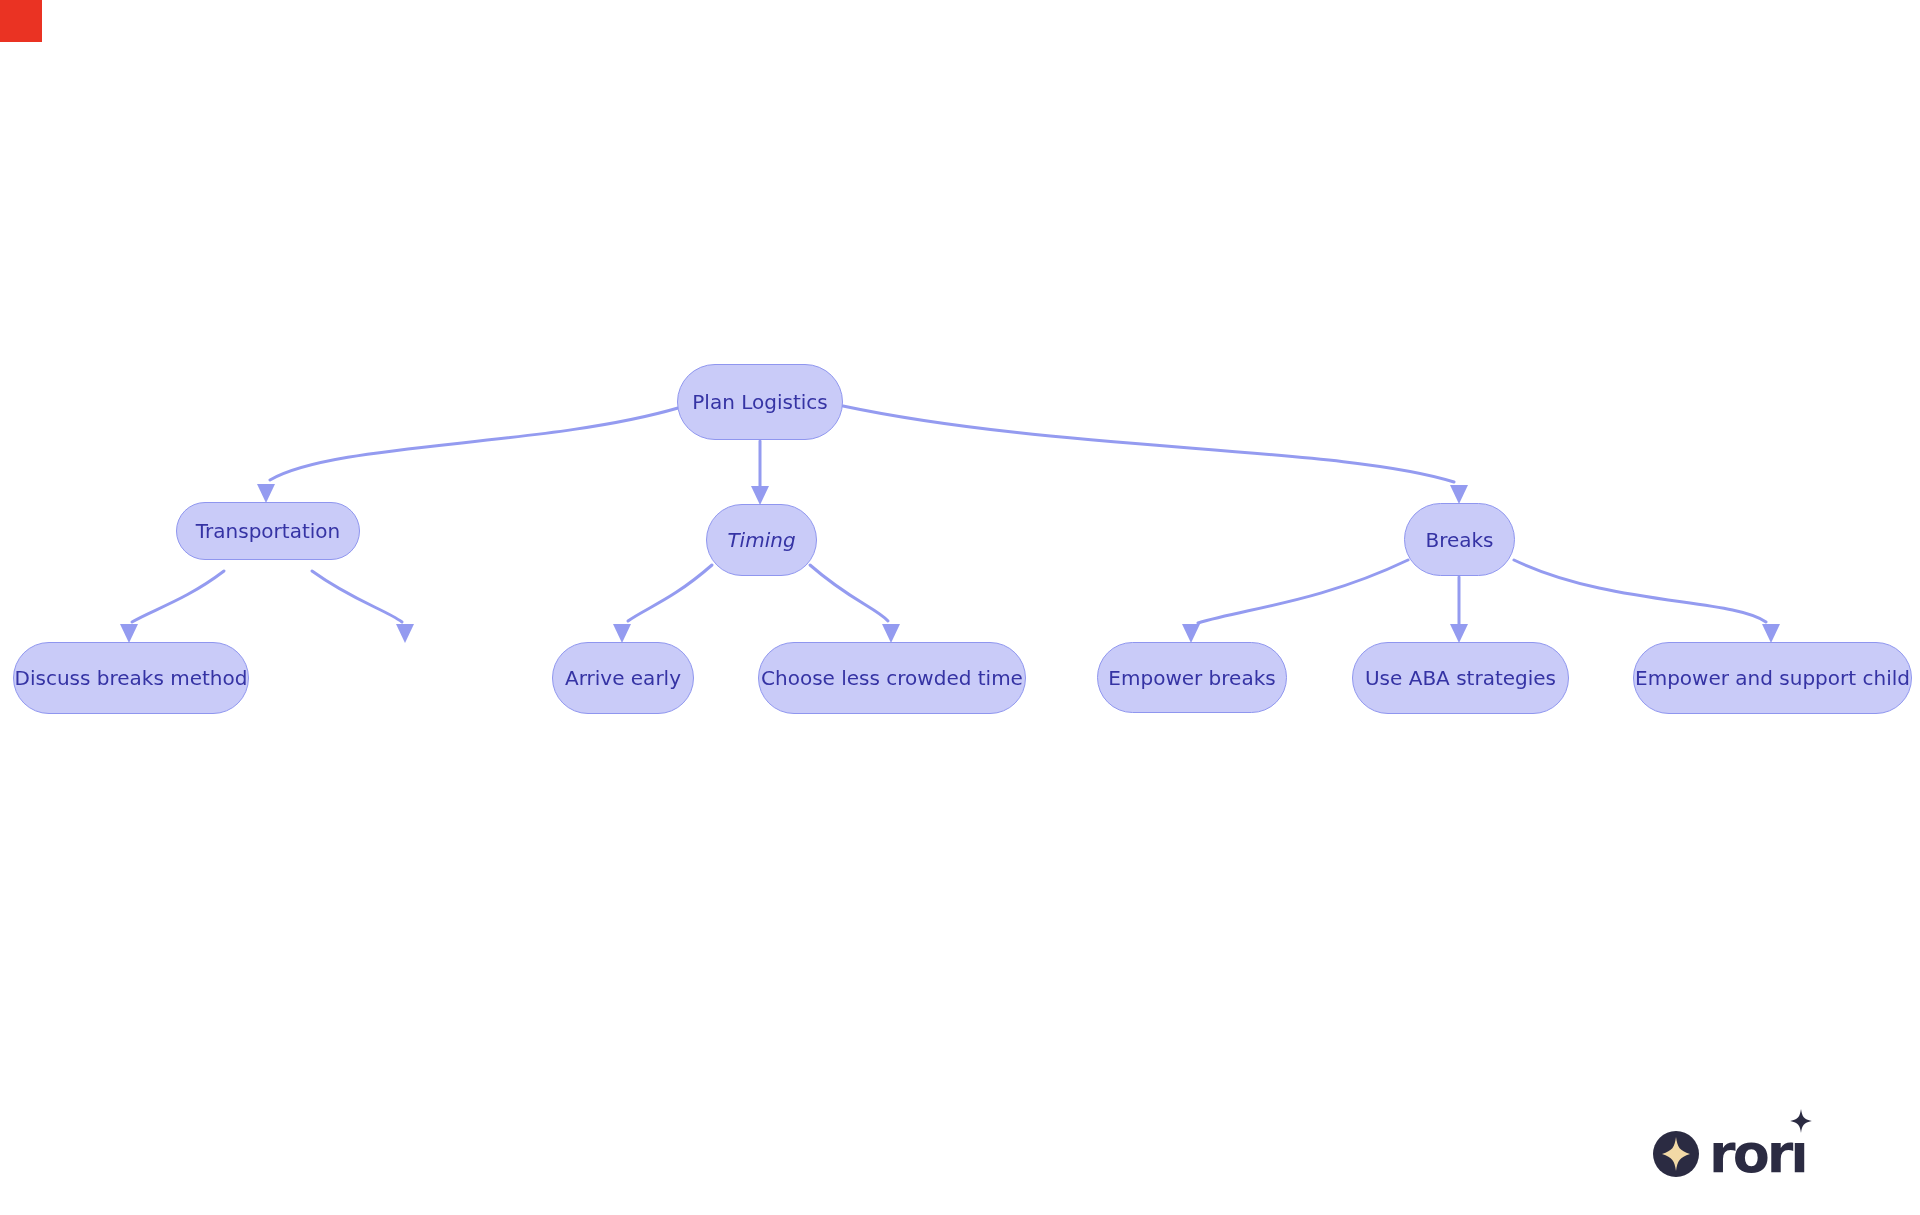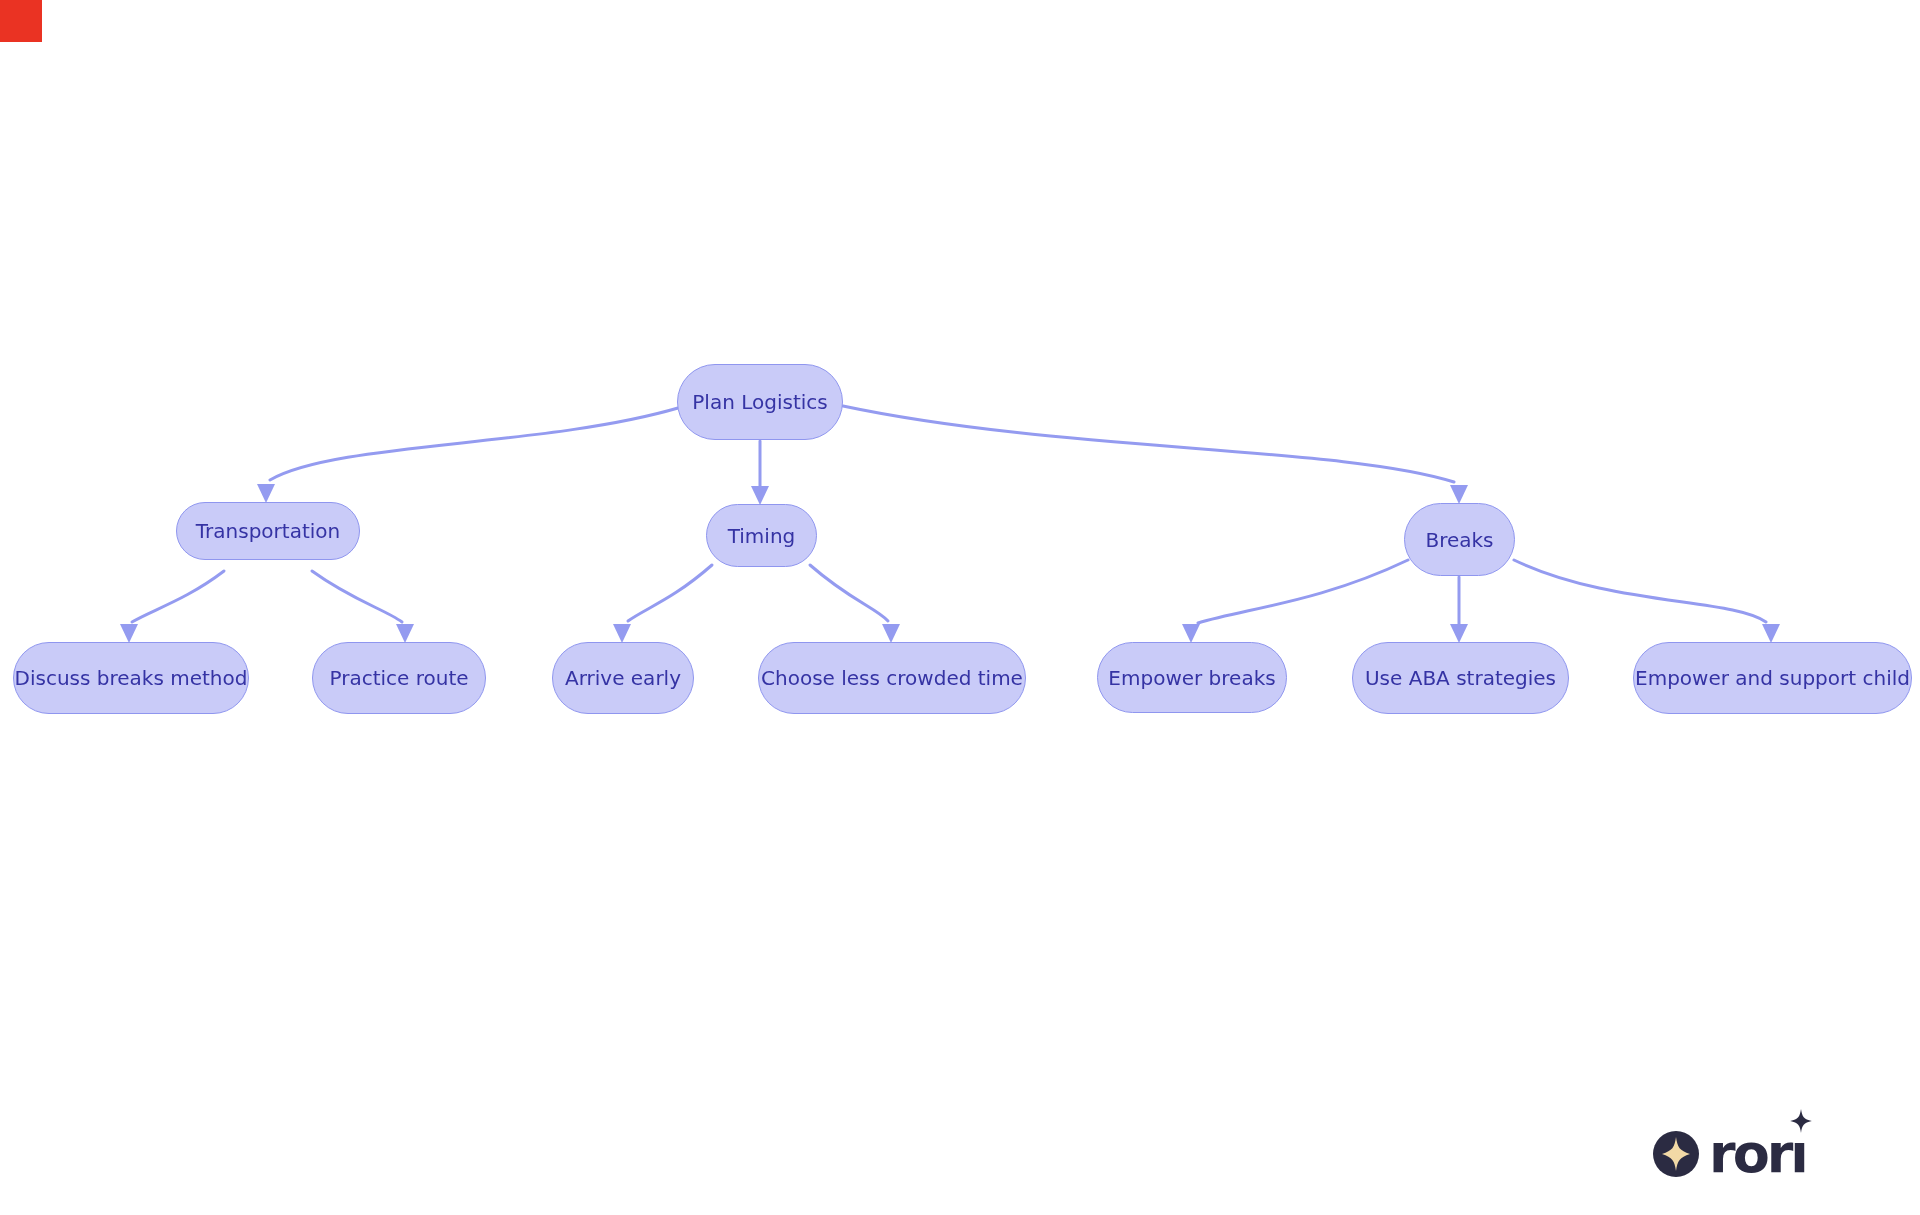--- a/index.html
+++ b/index.html
@@ -13,21 +13,21 @@
   .edge{fill:none;stroke:#949bf0;stroke-width:3;stroke-linecap:round;}
   .arrowhead{fill:#949bf0;stroke:none;}
   .node{
     position:absolute;display:flex;align-items:center;justify-content:center;
     background:#c9cbf8;border:1.5px solid #8f96ef;border-radius:38px;
     color:#3533a4;font-size:20px;text-align:center;white-space:nowrap;
     box-sizing:border-box;
   }
   .n-plan        {left:677px; top:364px; width:166px;height:76px;}
   .n-transport   {left:176px; top:502px; width:184px;height:58px;}
-  .n-timing      {left:706px; top:504px; width:111px;height:63px;}
+  .n-timing      {left:706px; top:504px; width:111px;height:72px;font-style:italic;}
   .n-breaks      {left:1404px;top:503px; width:111px;height:73px;}
   .n-discuss     {left:13px;  top:642px; width:236px;height:72px;}
   .n-practice    {left:312px; top:642px; width:174px;height:72px;}
   .n-arrive      {left:552px; top:642px; width:142px;height:72px;}
   .n-choose      {left:758px; top:642px; width:268px;height:72px;}
   .n-schedule    {left:1097px;top:642px; width:190px;height:71px;}
   .n-aba         {left:1352px;top:642px; width:217px;height:72px;}
   .n-empower     {left:1633px;top:642px; width:279px;height:72px;}
 
   .screen-marker{position:absolute;left:0;top:0;width:42px;height:42px;background:#ea3323;}
@@ -90,23 +90,20 @@
   </div>
   <div class="node n-timing">
     <span>Timing</span>
   </div>
   <div class="node n-breaks">
     <span>Breaks</span>
   </div>
   <div class="node n-discuss">
     <span>Discuss breaks method</span>
   </div>
-  <div class="node n-practice">
-    <span>Practice route</span>
-  </div>
   <div class="node n-arrive">
     <span>Arrive early</span>
   </div>
   <div class="node n-choose">
     <span>Choose less crowded time</span>
   </div>
   <div class="node n-schedule">
     <span>Empower breaks</span>
   </div>
   <div class="node n-aba">

